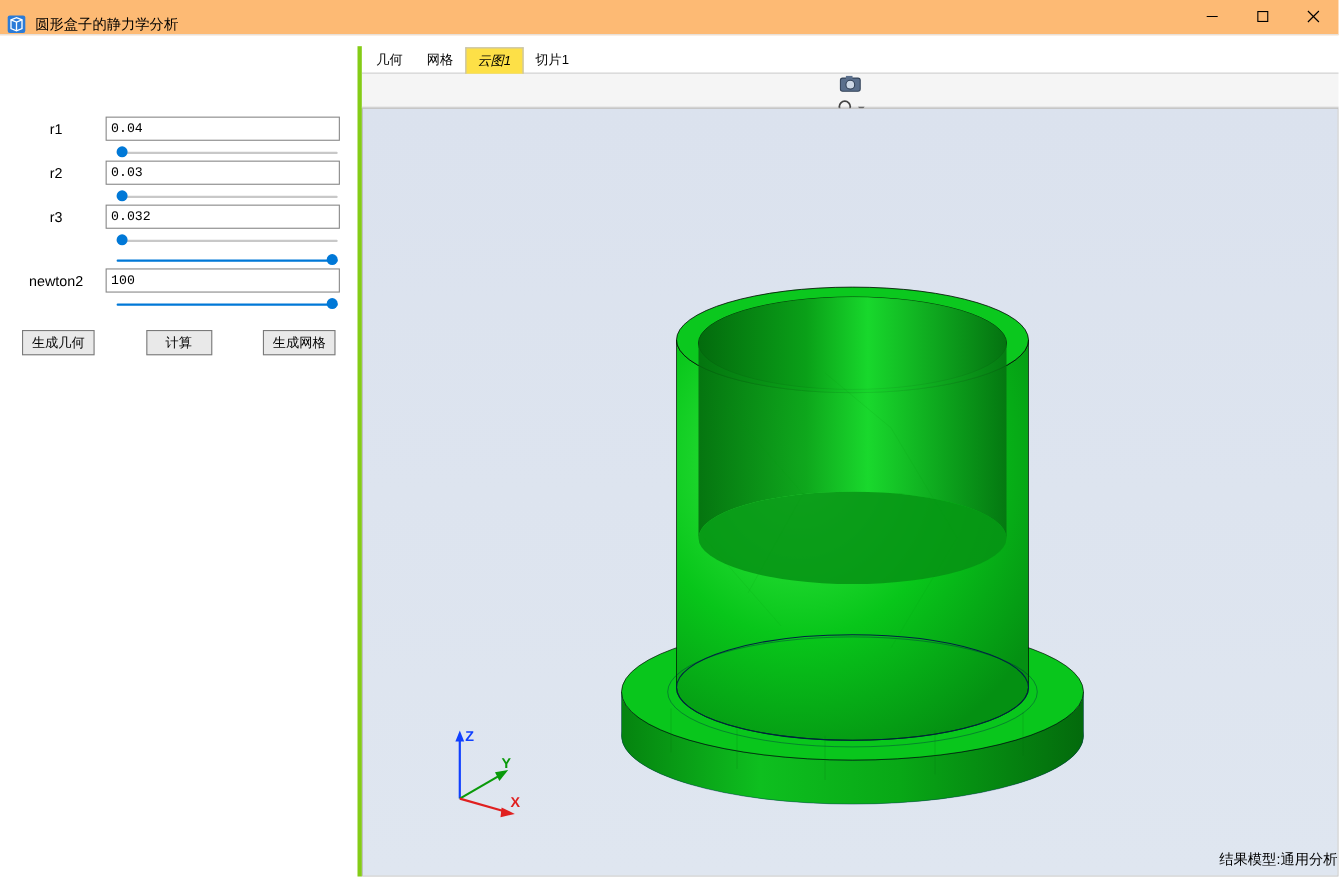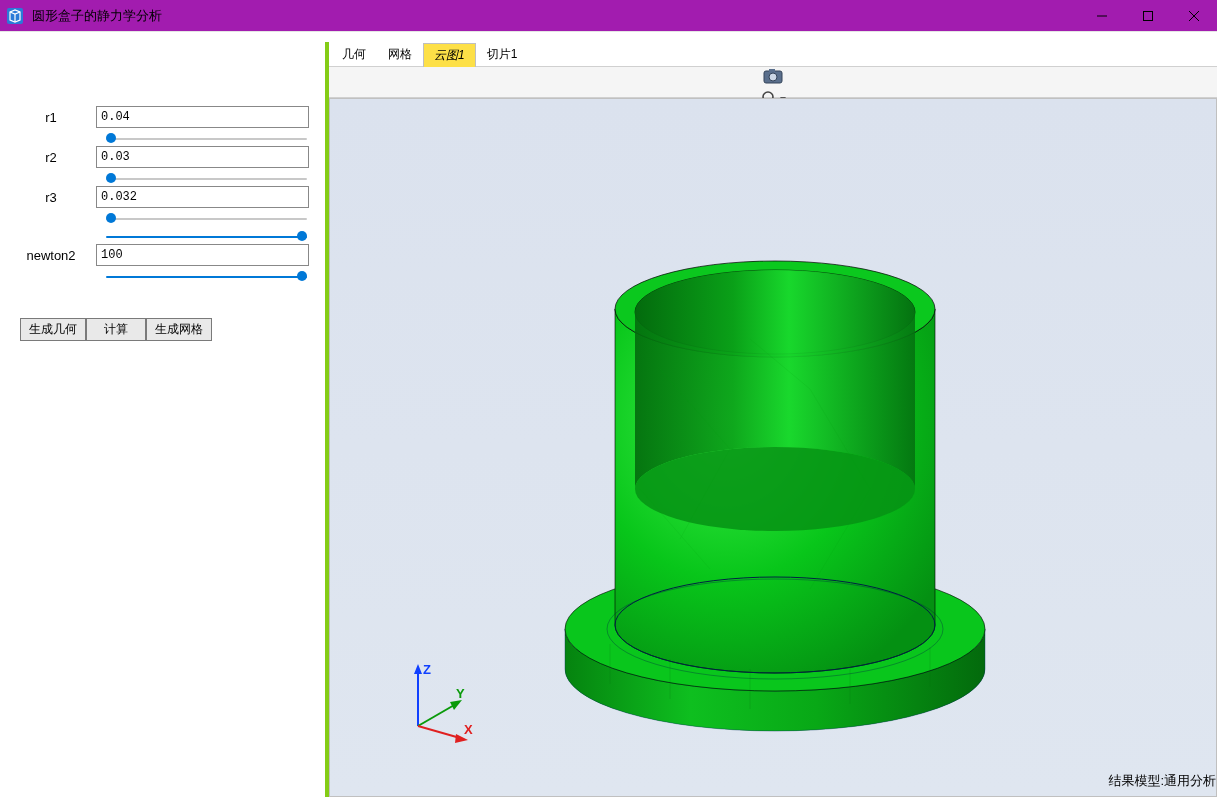--- a/index.html
+++ b/index.html
@@ -9,24 +9,24 @@
   background: #fff;
   width: 1217px;
   height: 797px;
   overflow: hidden;
   color: #000;
 }
 
 
 .titlebar {
   height: 32px;
-  background: #a21caf;
+  background: #fdba74;
   border-bottom: 1px solid #e5e5e5;
   display: flex;
-  align-items: center;
+  align-items: flex-end;
   padding-left: 6px;
 }
 .titlebar .app-icon {
   width: 18px; height: 18px;
   display: inline-flex; align-items:center; justify-content:center;
   margin-right: 8px;
 }
 .titlebar .title-text { font-size: 13px; }
 .titlebar .spacer { flex: 1; }
 .win-btn {
@@ -76,21 +76,22 @@
   border-radius:1px;
 }
 .slider-track.blue{ background:#0078d7; }
 .slider-thumb{
   position:absolute; top:1px; width:10px; height:10px;
   background:#0078d7; border-radius:50%;
 }
 
 .btn-row{
   display:flex;
-  margin-top: 34px;
+  justify-content:space-between;
+  margin-top: 16px;
   padding: 0 4px;
 }
 .btn{
   border:1px solid #7a7a7a;
   background:#e9e9e9;
   padding:2px 8px;
   font-size:12px;
   min-width:60px;
   text-align:center;
 }

